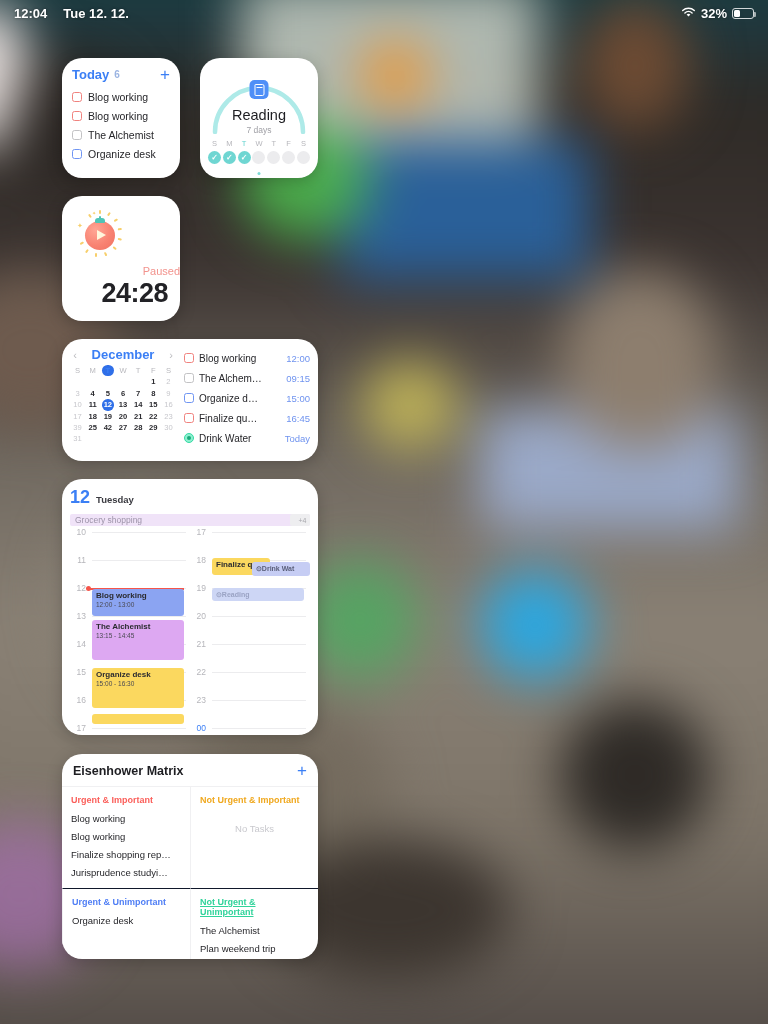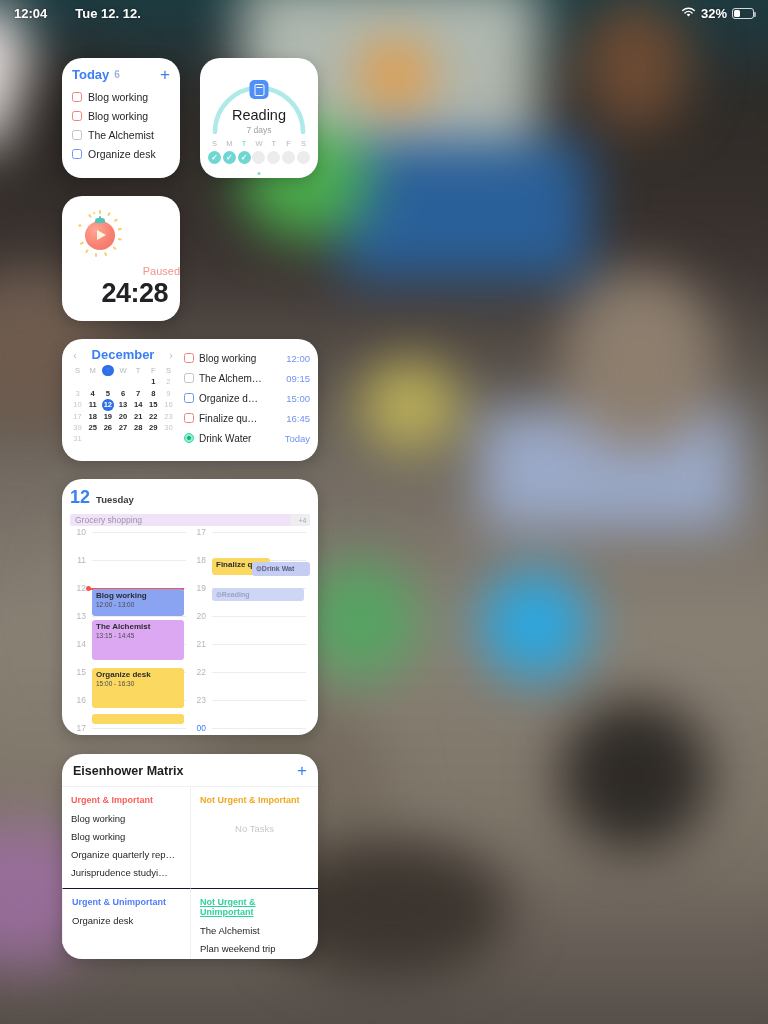--- a/index.html
+++ b/index.html
@@ -20,21 +20,21 @@
       linear-gradient(180deg,#17413f 0%,#1d3a42 6%,#2e2a26 14%,#3b3330 28%,#6e675e 44%,#8a8175 60%,#7d7468 78%,#4a4340 100%);
   }
 
   
   #status-bar {
     position:absolute; top:0; left:0; right:0; height:26px; z-index:20;
     display:flex; align-items:center; justify-content:space-between;
     padding:0 14px; color:#fff; font-size:13px; font-weight:600;
     text-shadow:0 0 3px rgba(0,0,0,.45);
   }
-  #status-bar .left { display:flex; align-items:center; gap:28px; }
+  #status-bar .left { display:flex; align-items:center; gap:16px; }
   #status-bar .right { display:flex; align-items:center; gap:5px; }
   .batt { width:22px; height:11px; border:1.3px solid rgba(255,255,255,.8);
           border-radius:3px; position:relative; display:inline-block; }
   .batt::after { content:""; position:absolute; right:-3px; top:3px; width:2px; height:5px;
                  background:rgba(255,255,255,.6); border-radius:0 1px 1px 0; }
   .batt i { position:absolute; left:1px; top:1px; bottom:1px; width:32%; background:#fff; border-radius:1.5px; display:block; }
 
   
   #widgets { position:absolute; z-index:10; left:62px; top:58px; }
   .widget {
@@ -349,21 +349,21 @@
         <div class="muted">17</div>
         <div>18</div>
         <div>19</div>
         <div>20</div>
         <div>21</div>
         <div>22</div>
         <div class="muted">23</div>
 
         <div class="muted">39</div>
         <div>25</div>
-        <div>26</div>
+        <div>42</div>
         <div>27</div>
         <div>28</div>
         <div>29</div>
         <div class="muted">30</div>
 
         <div class="muted">31</div>
         <div></div>
         <div></div>
         <div></div>
         <div></div>
@@ -513,21 +513,21 @@
   <div class="widget" id="w-eis">
     <div class="eis-head">
       <span class="eis-title">Eisenhower Matrix</span>
       <span class="eis-plus">+</span>
     </div>
     <div class="eis-grid">
       <div class="quad">
         <div class="q-title ui">Urgent &amp; Important</div>
         <div class="q-item">Blog working</div>
         <div class="q-item">Blog working</div>
-        <div class="q-item">Organize quarterly rep…</div>
+        <div class="q-item">Finalize shopping rep…</div>
         <div class="q-item">Jurisprudence studyi…</div>
       </div>
       <div class="quad">
         <div class="q-title nui">Not Urgent &amp; Important</div>
         <div class="q-empty">No Tasks</div>
       </div>
       <div class="quad row2">
         <div class="q-title uu">Urgent &amp; Unimportant</div>
         <div class="q-item">Organize desk</div>
       </div>

